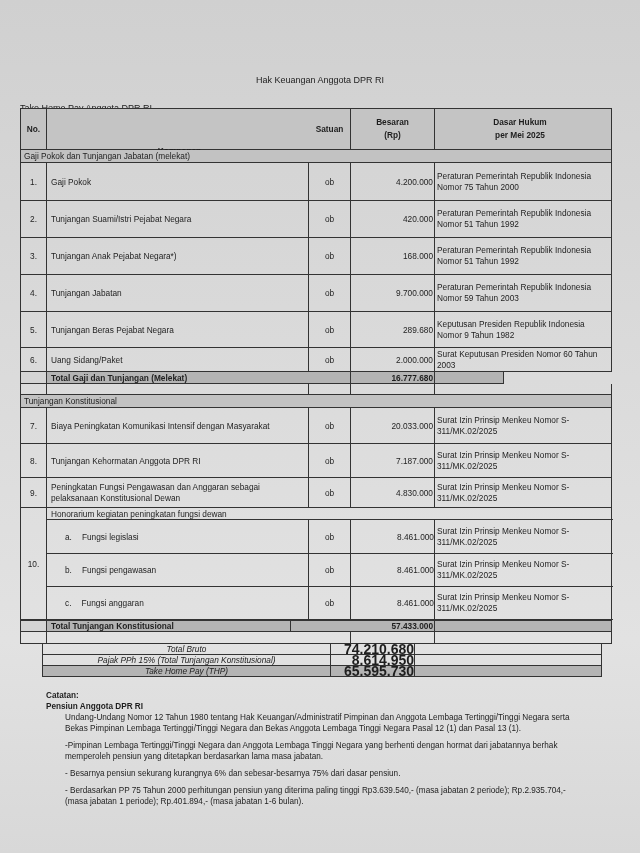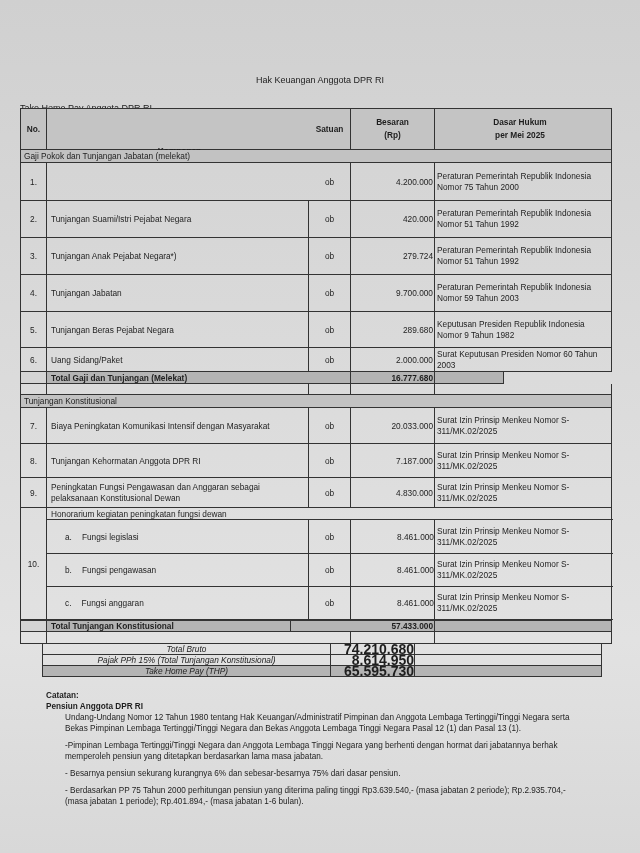--- a/index.html
+++ b/index.html
@@ -50,36 +50,37 @@
       <div class="cell c-dasar" style="flex-direction:column;justify-content:center;padding:0;text-align:center;">
         <span>Dasar Hukum</span>
         <span>per Mei 2025</span>
       </div>
     </div>
 
     <div class="row section" style="top:42px;height:13px;width:592px;">Gaji Pokok dan Tunjangan Jabatan (melekat)</div>
 
     <div class="row" style="top:55px;height:38px;width:592px;">
       <div class="cell c-no">1.</div>
+      <div class="cell c-komp">Gaji Pokok</div>
       <div class="cell c-sat">ob</div>
       <div class="cell c-bes">4.200.000</div>
       <div class="cell c-dasar">Peraturan Pemerintah Republik Indonesia Nomor 75 Tahun 2000</div>
     </div>
     <div class="row" style="top:93px;height:37px;width:592px;">
       <div class="cell c-no">2.</div>
       <div class="cell c-komp">Tunjangan Suami/Istri Pejabat Negara</div>
       <div class="cell c-sat">ob</div>
       <div class="cell c-bes">420.000</div>
       <div class="cell c-dasar">Peraturan Pemerintah Republik Indonesia Nomor 51 Tahun 1992</div>
     </div>
     <div class="row" style="top:130px;height:37px;width:592px;">
       <div class="cell c-no">3.</div>
       <div class="cell c-komp">Tunjangan Anak Pejabat Negara*)</div>
       <div class="cell c-sat">ob</div>
-      <div class="cell c-bes">279.724</div>
+      <div class="cell c-bes">168.000</div>
       <div class="cell c-dasar">Peraturan Pemerintah Republik Indonesia Nomor 51 Tahun 1992</div>
     </div>
     <div class="row" style="top:167px;height:37px;width:592px;">
       <div class="cell c-no">4.</div>
       <div class="cell c-komp">Tunjangan Jabatan</div>
       <div class="cell c-sat">ob</div>
       <div class="cell c-bes">9.700.000</div>
       <div class="cell c-dasar">Peraturan Pemerintah Republik Indonesia Nomor 59 Tahun 2003</div>
     </div>
     <div class="row" style="top:204px;height:36px;width:592px;">

